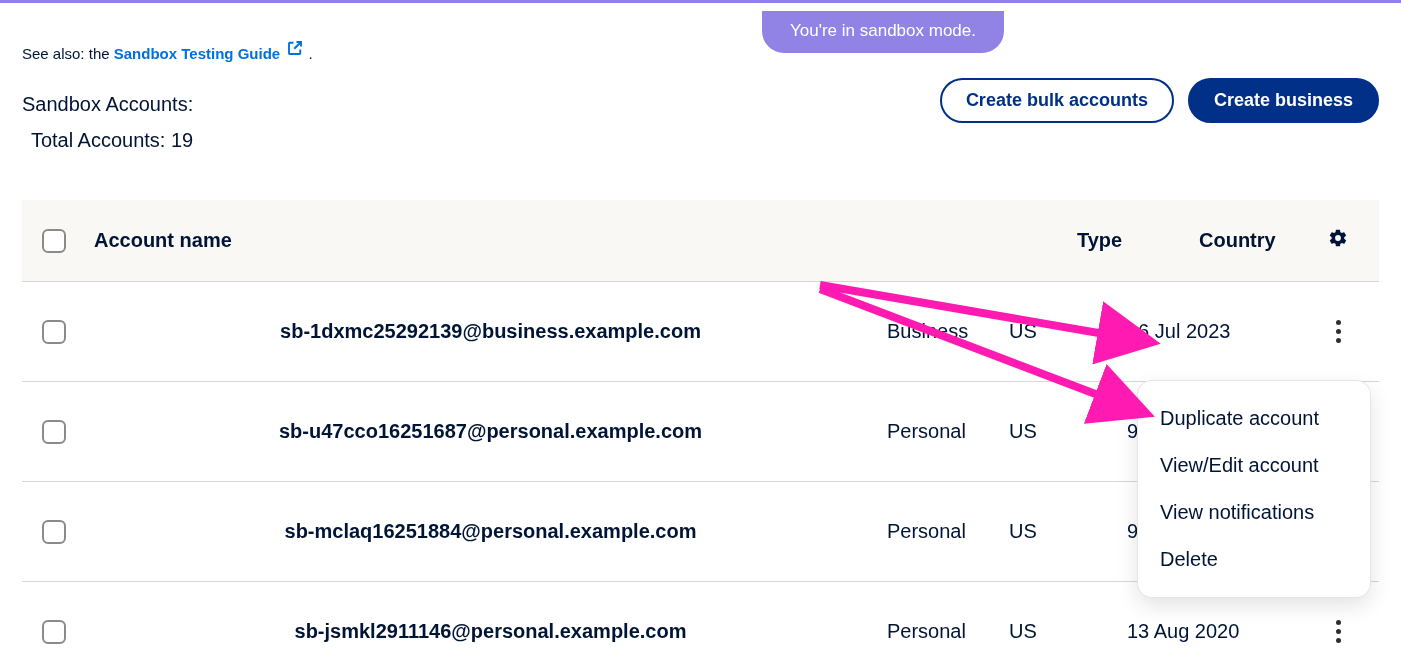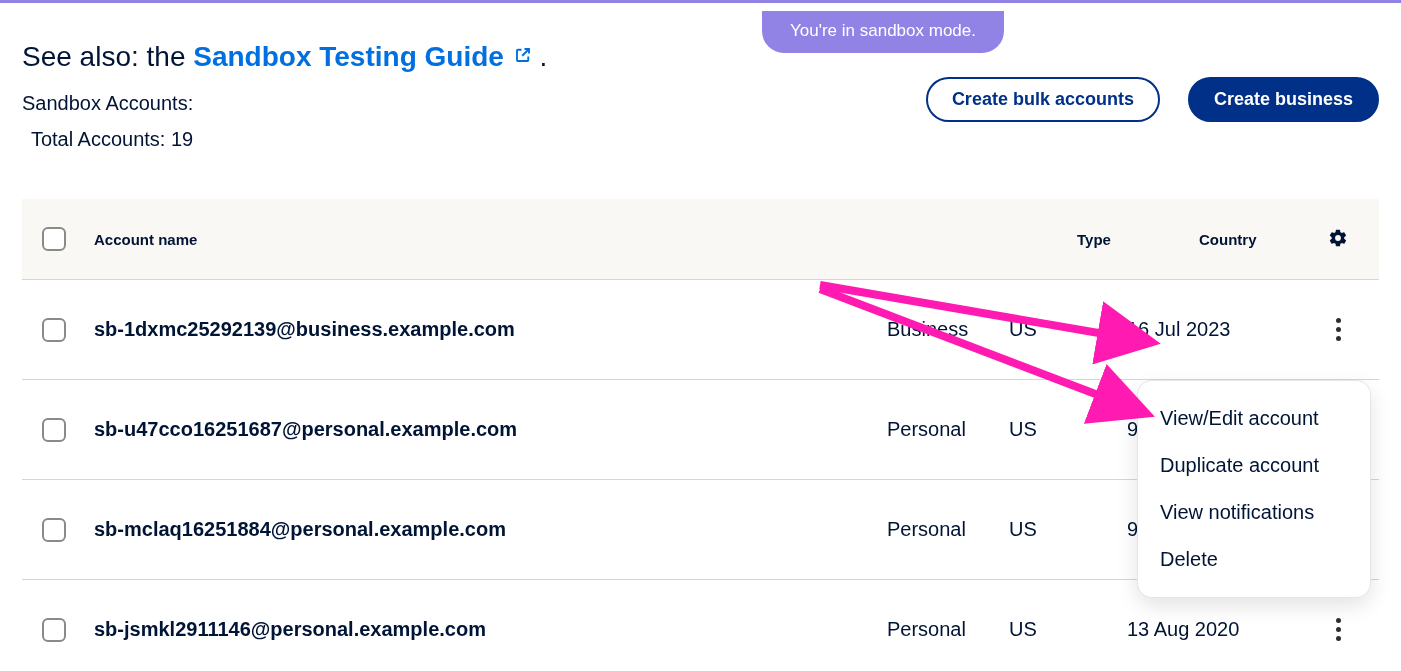--- a/index.html
+++ b/index.html
@@ -21,23 +21,23 @@
       color: #fff;
       font-size: 17px;
       font-weight: 500;
       padding: 10px 28px 12px;
       border-radius: 0 0 22px 22px;
     }
     .content {
       padding: 36px 22px 0 22px;
     }
     .see-also {
-      font-size: 28px;
-      color: #001435;
-      margin-bottom: 12px;
+      font-size: 15px;
+      color: #001435;
+      margin-bottom: 24px;
     }
     .see-also a {
       color: #0070e0;
       font-weight: 700;
       text-decoration: none;
     }
     .ext-icon {
       display: inline-block;
       vertical-align: 2px;
       margin-left: 2px;
@@ -49,21 +49,21 @@
       align-items: flex-start;
     }
     .summary {
       font-size: 20px;
       color: #001435;
       line-height: 1.8;
       text-align: right;
     }
     .actions {
       display: flex;
-      gap: 28px;
+      gap: 14px;
       margin-top: -8px;
     }
     .btn {
       font-size: 18px;
       font-weight: 700;
       padding: 10px 24px;
       border-radius: 24px;
       cursor: pointer;
       border: 2px solid #003087;
       white-space: nowrap;
@@ -71,21 +71,21 @@
     .btn-outline { background: #fff; color: #003087; }
     .btn-filled  { background: #003087; color: #fff; }
 
     .table-wrap { margin-top: 42px; }
     .thead {
       display: flex;
       align-items: center;
       background: #faf8f5;
       border-bottom: 1px solid #d6d6d6;
       padding: 28px 20px;
-      font-size: 15px;
+      font-size: 20px;
       font-weight: 700;
       color: #001435;
     }
     .col-check { width: 48px; display: flex; align-items: center; }
     .col-name  { flex: 1 1 auto; padding-left: 4px; }
     .col-type  { width: 122px; }
     .col-country { width: 118px; }
     .col-date  { width: 190px; }
     .col-actions { width: 42px; display: flex; justify-content: center; align-items: center; }
 
@@ -98,21 +98,21 @@
     }
     .gear { color: #001435; }
 
     .trow {
       display: flex;
       align-items: center;
       border-bottom: 1px solid #d6d6d6;
       padding: 32px 20px;
       font-size: 20px;
     }
-    .trow .col-name { font-weight: 700; }
+    .trow .col-name { font-weight: 700; text-align: center; }
     .trow .col-type,
     .trow .col-country,
     .trow .col-date { font-weight: 400; }
 
     .kebab {
       display: flex;
       flex-direction: column;
       gap: 4px;
       cursor: pointer;
       padding: 6px;
@@ -266,22 +266,22 @@
             <span></span>
             <span></span>
           </div>
         </div>
     </div>
 
   </div>
 </div>
 
 <div class="dropdown">
+  <div class="dropdown-item">Duplicate account</div>
   <div class="dropdown-item">View/Edit account</div>
-  <div class="dropdown-item">Duplicate account</div>
   <div class="dropdown-item">View notifications</div>
   <div class="dropdown-item">Delete</div>
 </div>
 
 <svg class="arrows-svg" width="1401" height="671">
   <defs>
     <marker id="arrowhead" markerWidth="8" markerHeight="8" refX="6" refY="4" orient="auto">
       <polygon points="0 0, 8 4, 0 8" fill="#ff1ab1"></polygon>
     </marker>
   </defs>

